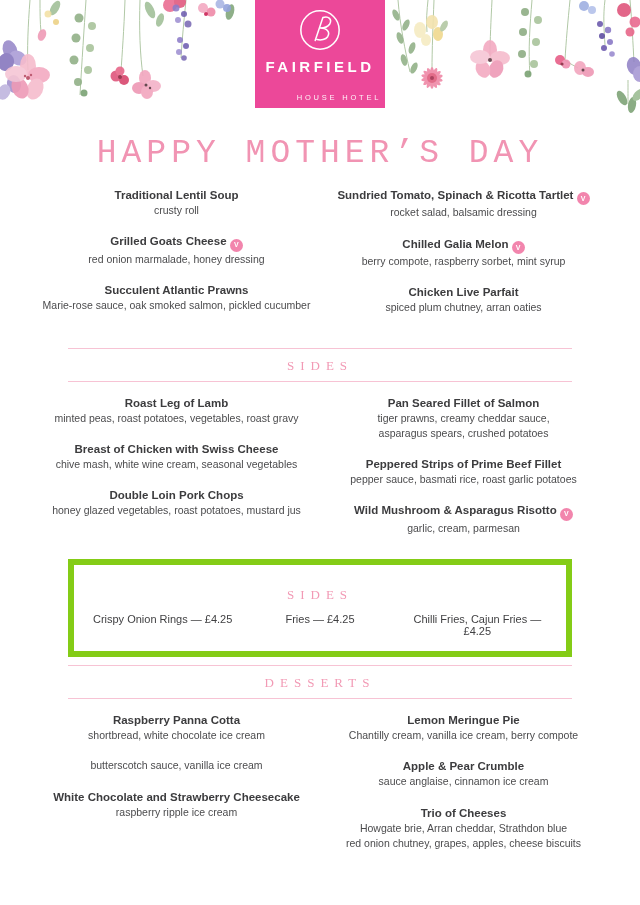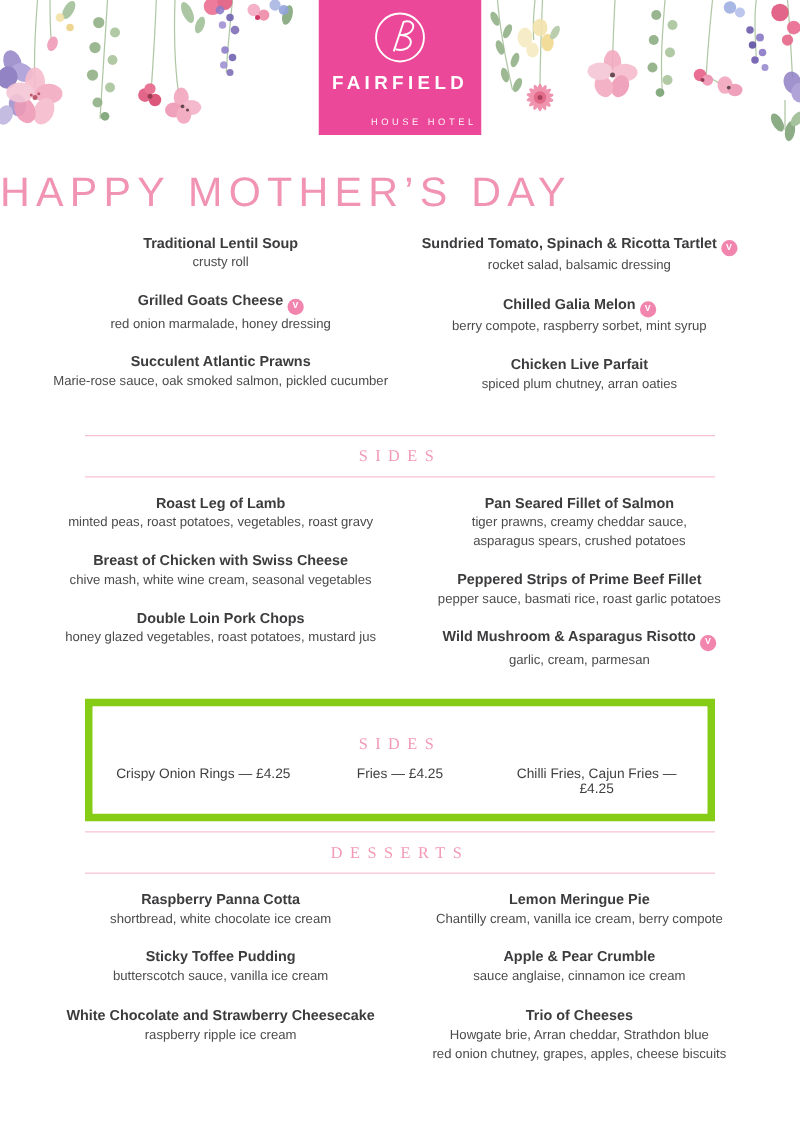--- a/index.html
+++ b/index.html
@@ -10,21 +10,21 @@
   .header{position:relative;height:112px;}
   .flowers{position:absolute;top:0;left:0;width:640px;height:118px;}
   .logo-box{position:absolute;top:0;left:50%;transform:translateX(-50%);
             width:130px;height:108px;background:#ec4899;
             display:flex;flex-direction:column;align-items:center;justify-content:center;}
   .logo-mark{margin-bottom:5px;}
   .brand-name{color:#ffffff;font-size:15px;font-weight:bold;letter-spacing:3.5px;}
   .brand-sub{color:rgba(255,255,255,.92);font-size:7.5px;letter-spacing:2.8px;margin-top:18px;padding-left:38px;}
 
   
-  .page-title{margin:25px 0 0;font-family:Liberation Sans, sans-serif;
+  .page-title{margin:25px 0 0;text-align:center;font-family:Liberation Mono, monospace;
               font-weight:400;font-size:33px;letter-spacing:5px;color:#f194b3;line-height:1;}
 
   
   .content{width:504px;margin:0 auto;}
   .course-section{margin-top:17px;}
   .sec-head{border-top:1px solid #f7c3d4;border-bottom:1px solid #f7c3d4;
             padding:7px 0;text-align:center;}
   .sec-title{font-family:"Liberation Serif","DejaVu Serif",serif;color:#f29ab5;
              font-size:13px;letter-spacing:6px;}
   .cols{display:grid;grid-template-columns:1fr 1fr;column-gap:14px;margin:13px -28px 0;}
@@ -332,21 +332,20 @@
 
     <section class="course-section desserts">
         <div class="sec-head"><span class="sec-title">DESSERTS</span></div>
         <div class="cols">
           <div class="col">
             <div class="item">
               <div class="item-name">Raspberry Panna Cotta</div>
               <div class="item-desc">shortbread, white chocolate ice cream</div>
             </div>
             <div class="item">
-              <div class="item-name">Sticky Toffee Pudding</div>
               <div class="item-desc">butterscotch sauce, vanilla ice cream</div>
             </div>
             <div class="item">
               <div class="item-name">White Chocolate and Strawberry Cheesecake</div>
               <div class="item-desc">raspberry ripple ice cream</div>
             </div>
           </div>
           <div class="col">
             <div class="item">
               <div class="item-name">Lemon Meringue Pie</div>

